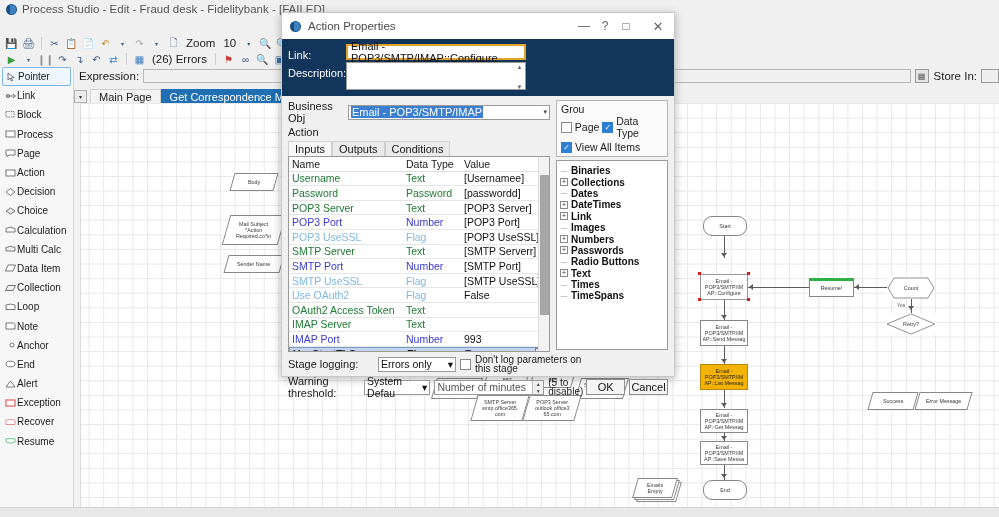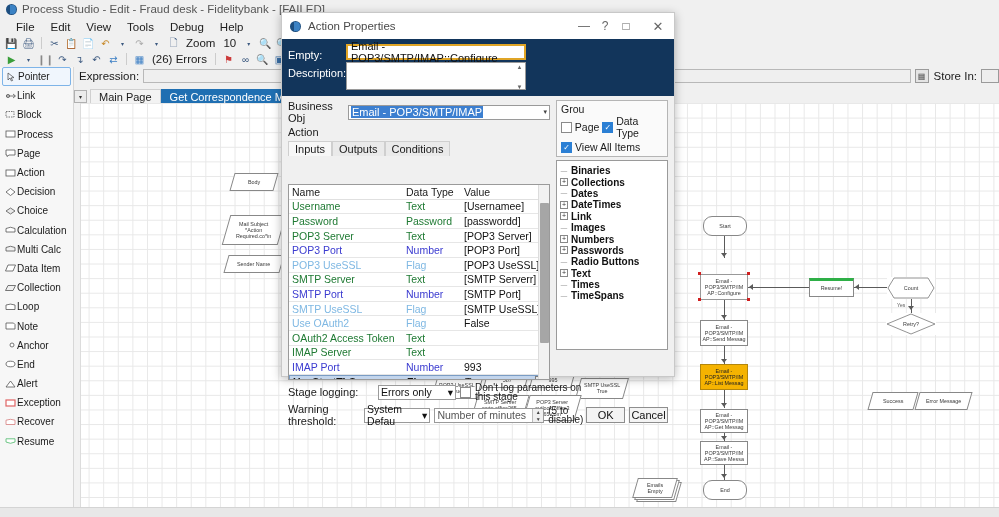--- a/index.html
+++ b/index.html
@@ -238,21 +238,21 @@
 
   .tabs-row { display: flex; margin-top: 3px; }
   .ptab {
     font-size: 11px; padding: 1px 6px; color: #1a1a1a;
     border: 1px solid #cfcfcf; border-bottom: none; background: #eaeaea;
   }
   .ptab.active { background: #f7f7f7; }
 
   .grid {
     border: 1px solid #9a9a9a; background: #fff; height: 196px;
-    position: relative; overflow: hidden; margin-top: 28px;
+    position: relative; overflow: hidden;
   }
   .grid-head, .grid-row { display: flex; font-size: 10.5px; height: 14.6px; align-items: center; }
   .grid-head { color: #1a1a1a; border-bottom: 1px solid #e0e0e0; }
   .grid-row { border-bottom: 1px solid #e6e6e6; }
   .grid-row.sel { background: #c3d5ec; border: 1px solid #7a9cc4; }
   .c-name { width: 117px; padding-left: 3px; overflow: hidden; white-space: nowrap; }
   .c-type { width: 58px; overflow: hidden; white-space: nowrap; }
   .c-val  { flex: 1; overflow: hidden; white-space: nowrap; padding-right: 2px; }
   .t-text { color: #1f7a33; }
   .t-password { color: #1f7a33; }
@@ -331,28 +331,20 @@
 </head>
 <body>
 
 <div id="app">
 
   <div class="titlebar">
     <div class="app-icon"></div>
     <div class="title-text">Process Studio  - Edit - Fraud desk - Fidelitybank - [FAILED]</div>
   </div>
 
-  <div class="menubar">
-    <div class="menu-item">File</div>
-    <div class="menu-item">Edit</div>
-    <div class="menu-item">View</div>
-    <div class="menu-item">Tools</div>
-    <div class="menu-item">Debug</div>
-    <div class="menu-item">Help</div>
-  </div>
 
   <div class="toolbar row1">
     <span class="tb-ico" style="color:#7d4fbd">💾</span>
     <span class="tb-ico">🖨</span>
     <span class="tb-sep"></span>
     <span class="tb-ico">✂</span>
     <span class="tb-ico">📋</span>
     <span class="tb-ico" style="color:#999">📄</span>
     <span class="tb-ico" style="color:#c88a2a">↶</span>
     <span class="tb-ico" style="font-size:6px">▾</span>
@@ -717,21 +709,21 @@
       <span class="d-icon"></span>
       <span class="d-text">Action Properties</span>
       <span class="dlg-btn">—</span>
       <span class="dlg-btn" style="width:10px">?</span>
       <span class="dlg-btn">□</span>
       <span class="dlg-btn close">✕</span>
     </div>
 
     <div class="dlg-header">
       <div class="dlg-hdr-labels">
-        <div>Empty:</div>
+        <div>Link:</div>
         <div>Description:</div>
       </div>
       <div>
         <div class="name-input">Email - POP3/SMTP/IMAP::Configure</div>
         <div class="desc-input">
           <span></span>
           <span class="desc-spin">
             <span>▲</span>
             <span>▼</span>
           </span>

